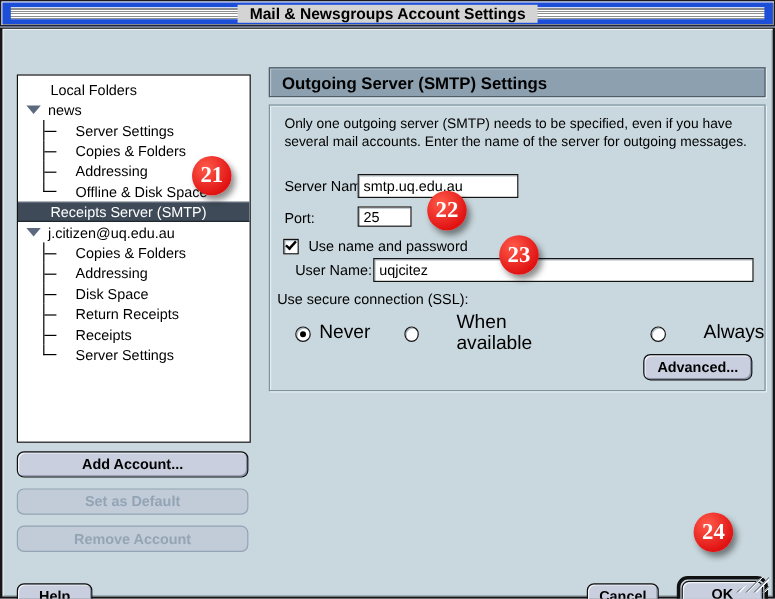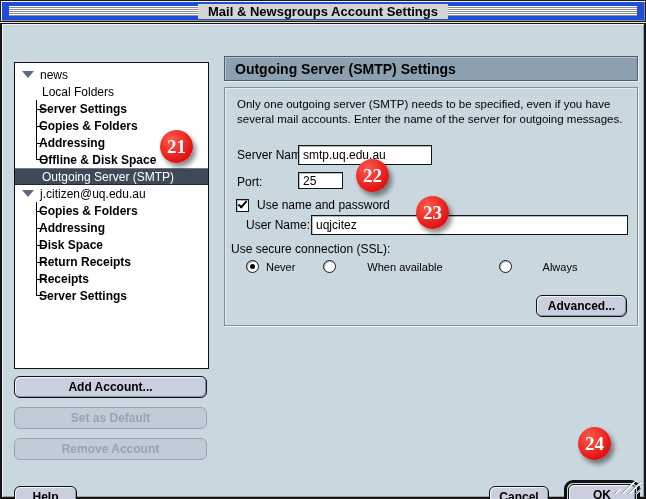--- a/index.html
+++ b/index.html
@@ -49,21 +49,21 @@
   }
   .tree { padding-top:3px; font-size:12px; }
   .trow { height:17px; display:flex; align-items:center; white-space:nowrap; }
   .trow.root .lbl { margin-left:27px; }
   .trow.acct .tri {
     margin-left:7px; margin-right:6px;
     width:0; height:0;
     border-left:6px solid transparent; border-right:6px solid transparent;
     border-top:7px solid #5c6a80;
   }
-  .trow.kid { position:relative; padding-left:24px;font-weight:bold; }
+  .trow.kid { position:relative; padding-left:48px; }
   .trow.kid .conn {
     position:absolute; left:21px; top:0; width:11px; height:100%;
     border-left:1px solid #000;
   }
   .trow.kid .conn::after {
     content:""; position:absolute; left:0; top:50%; width:10px; height:0;
     border-top:1px solid #000;
   }
   .trow.kid.last .conn { height:50%; border-bottom:1px solid #000; }
   .trow.kid.last .conn::after { display:none; }
@@ -147,21 +147,21 @@
   .checkmark {
     position:absolute; left:1px; top:1px;
     width:9px; height:5px;
     border-left:2px solid #000; border-bottom:2px solid #000;
     transform:rotate(-48deg);
   }
   .cb-row .flabel { position:static; }
   .lbl-user { left:21px; top:127px; }
   .in-user  { left:86px; top:127px; width:317px; height:20px; }
   .lbl-ssl  { left:6px;  top:151px; }
-  .radio-row { position:absolute; left:21px; top:172px; display:flex; align-items:center; font-size:11px; }
+  .radio-row { position:absolute; left:21px; top:172px; display:flex; align-items:center; font-size:16px; }
   .radio {
     width:13px; height:13px; border-radius:50%;
     background:#fff; border:1px solid #141414;
     box-shadow: inset 1px 1px 0 #aebcc4;
     margin-right:7px;
     position:relative;
   }
   .radio.checked::after {
     content:""; position:absolute; left:3px; top:3px;
     width:5px; height:5px; border-radius:50%;
@@ -198,45 +198,45 @@
 <div class="window">
 
   <div class="titlebar">
     <span class="title-text">Mail &amp; Newsgroups Account Settings</span>
   </div>
 
   <div class="body">
 
     <div class="listbox">
       <div class="tree">
+        <div class="trow root">
+          <span class="lbl">Local Folders</span>
+        </div>
         <div class="trow acct">
           <span class="tri"></span>
           <span class="lbl">news</span>
         </div>
-        <div class="trow root">
-          <span class="lbl">Local Folders</span>
-        </div>
         <div class="trow kid">
           <span class="conn"></span>
           <span class="lbl">Server Settings</span>
         </div>
         <div class="trow kid">
           <span class="conn"></span>
           <span class="lbl">Copies &amp; Folders</span>
         </div>
         <div class="trow kid">
           <span class="conn"></span>
           <span class="lbl">Addressing</span>
         </div>
         <div class="trow kid last">
           <span class="conn"></span>
           <span class="lbl">Offline &amp; Disk Space</span>
         </div>
         <div class="trow selected">
-          <span class="lbl">Outgoing Server (SMTP)</span>
+          <span class="lbl">Receipts Server (SMTP)</span>
         </div>
         <div class="trow acct">
           <span class="tri"></span>
           <span class="lbl">j.citizen@uq.edu.au</span>
         </div>
         <div class="trow kid">
           <span class="conn"></span>
           <span class="lbl">Copies &amp; Folders</span>
         </div>
         <div class="trow kid">

